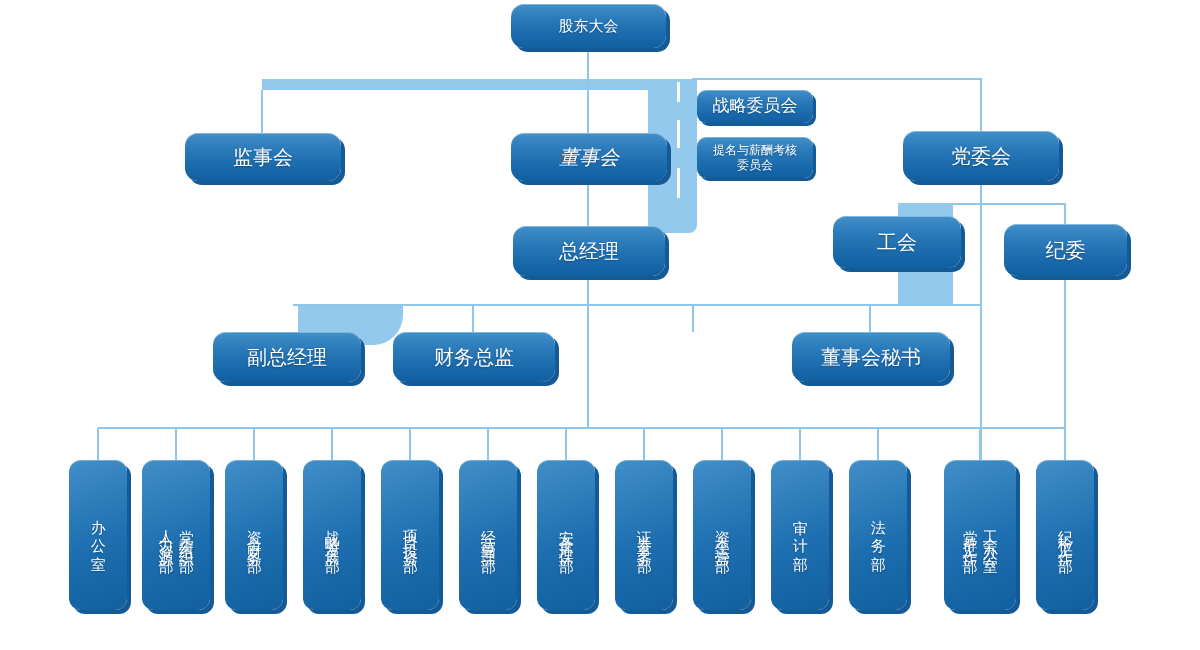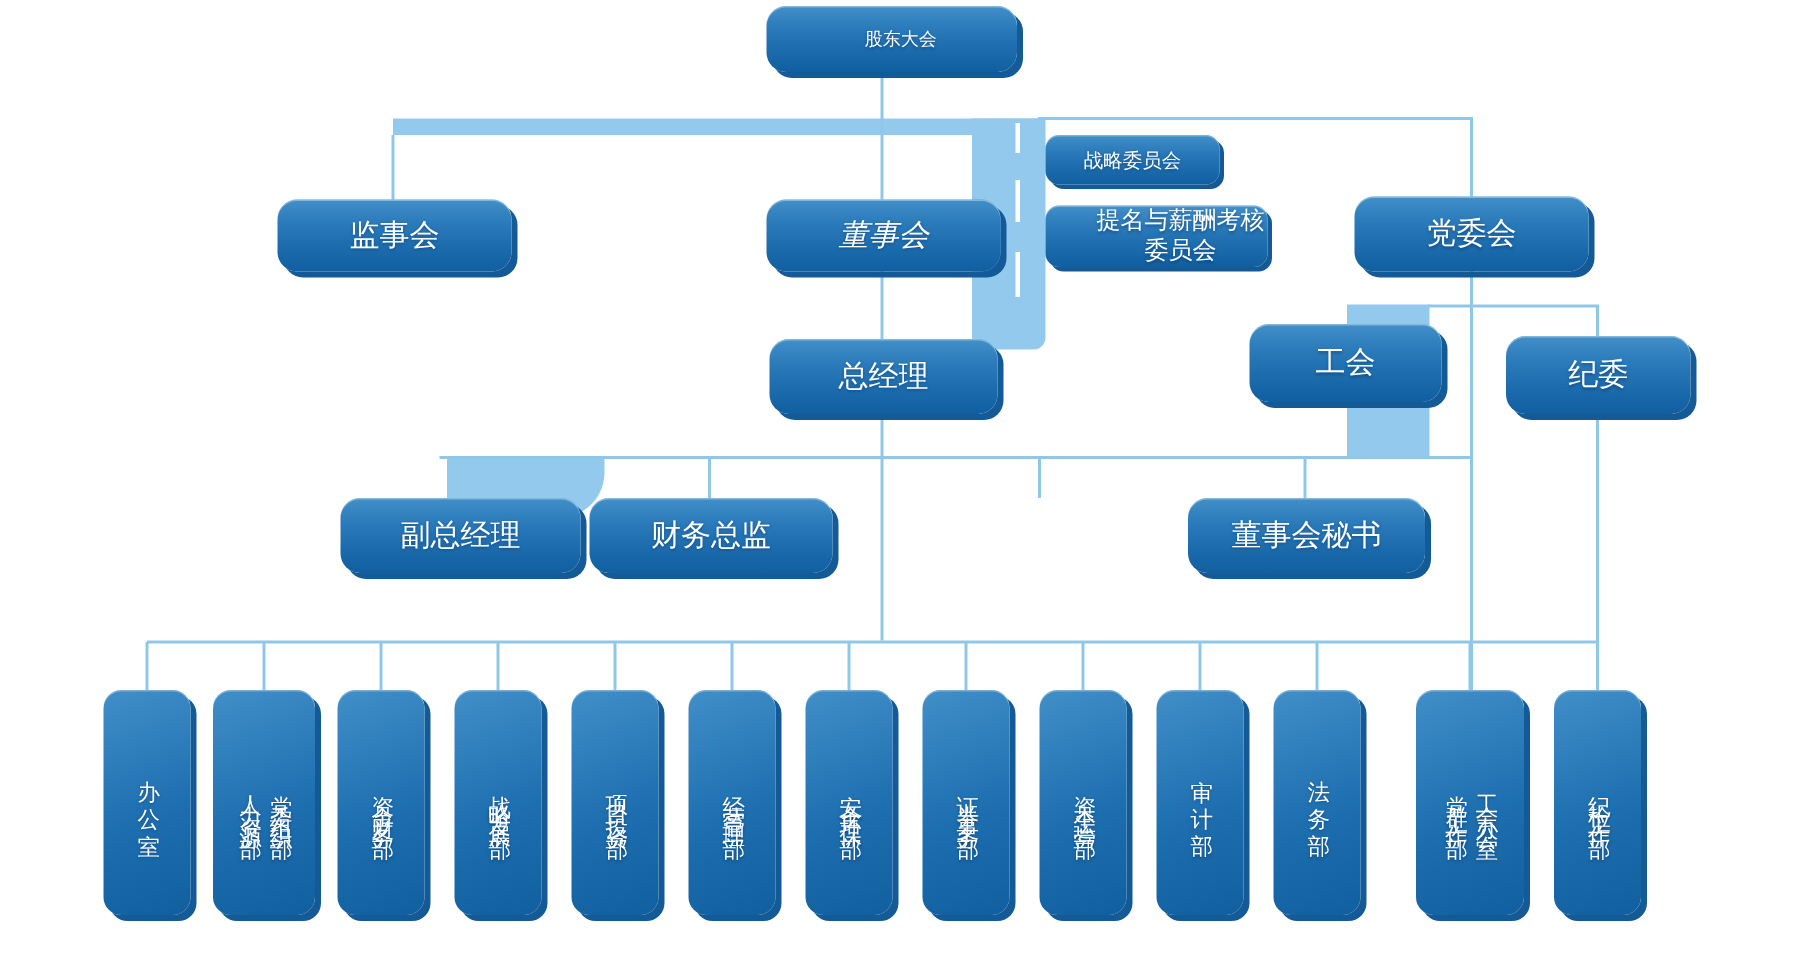--- a/index.html
+++ b/index.html
@@ -18,26 +18,26 @@
   
   .node{
     position:absolute;display:flex;align-items:center;justify-content:center;
     color:#fff;font-size:20px;text-align:center;line-height:1.25;white-space:pre-line;
     border-radius:13px;
     background:linear-gradient(180deg,#4190c9 0%,#2a79b9 35%,#1767a9 78%,#115f9f 100%);
     box-shadow:4px 4px 0 #135a96, inset 0 1px 0 rgba(255,255,255,.35);
     text-shadow:0 1px 2px rgba(0,40,80,.45);
     z-index:3;
   }
-  .root{font-size:12px;padding-left:12px;}
+  .root{font-size:15px;}
   .committee{
-    font-size:13px;border-radius:9px;line-height:1.2;
+    font-size:17px;border-radius:9px;line-height:1.2;
     box-shadow:3px 3px 0 #135a96, inset 0 1px 0 rgba(255,255,255,.3);
   }
-  .committee.small{font-size:16px;padding-left:32px;}
+  .committee.small{font-size:12px;}
 
   .dept{
     position:absolute;display:flex;align-items:center;justify-content:center;
     top:460px;height:150px;width:58px;color:#fff;border-radius:12px;
     background:linear-gradient(160deg,#418fc8 0%,#1e6fb0 55%,#115f9f 100%);
     box-shadow:4px 4px 0 #135a96, inset 0 1px 0 rgba(255,255,255,.3);
     text-shadow:0 1px 2px rgba(0,40,80,.45);
     z-index:3;
   }
   .vtext{
@@ -97,21 +97,21 @@
   <div class="node" style="left:903px;top:131px;width:156px;height:50px;text-align:center;">党委会</div>
 
   <div class="node committee" style="left:697px;top:90px;width:116px;height:33px;">战略委员会</div>
   <div class="node committee small" style="left:697px;top:137px;width:116px;height:41px;">提名与薪酬考核
 委员会</div>
 
   <div class="node" style="left:513px;top:226px;width:152px;height:50px;">总经理</div>
   <div class="node" style="left:833px;top:216px;width:128px;height:52px;">工会</div>
   <div class="node" style="left:1004px;top:224px;width:123px;height:52px;font-family:Liberation Serif, serif;">纪委</div>
 
-  <div class="node" style="left:213px;top:332px;width:160px;height:50px;margin-left:14px;">副总经理</div>
+  <div class="node" style="left:213px;top:332px;width:148px;height:50px;">副总经理</div>
   <div class="node" style="left:393px;top:332px;width:162px;height:50px;">财务总监</div>
   <div class="node" style="left:792px;top:332px;width:158px;height:50px;">董事会秘书</div>
 
   <div class="dept spread" style="left:69px;">
     <span class="vtext">办公室</span>
   </div>
   <div class="dept" style="left:142px;width:68px;">
     <span class="vtext">党委组织部
 人力资源部</span>
   </div>

